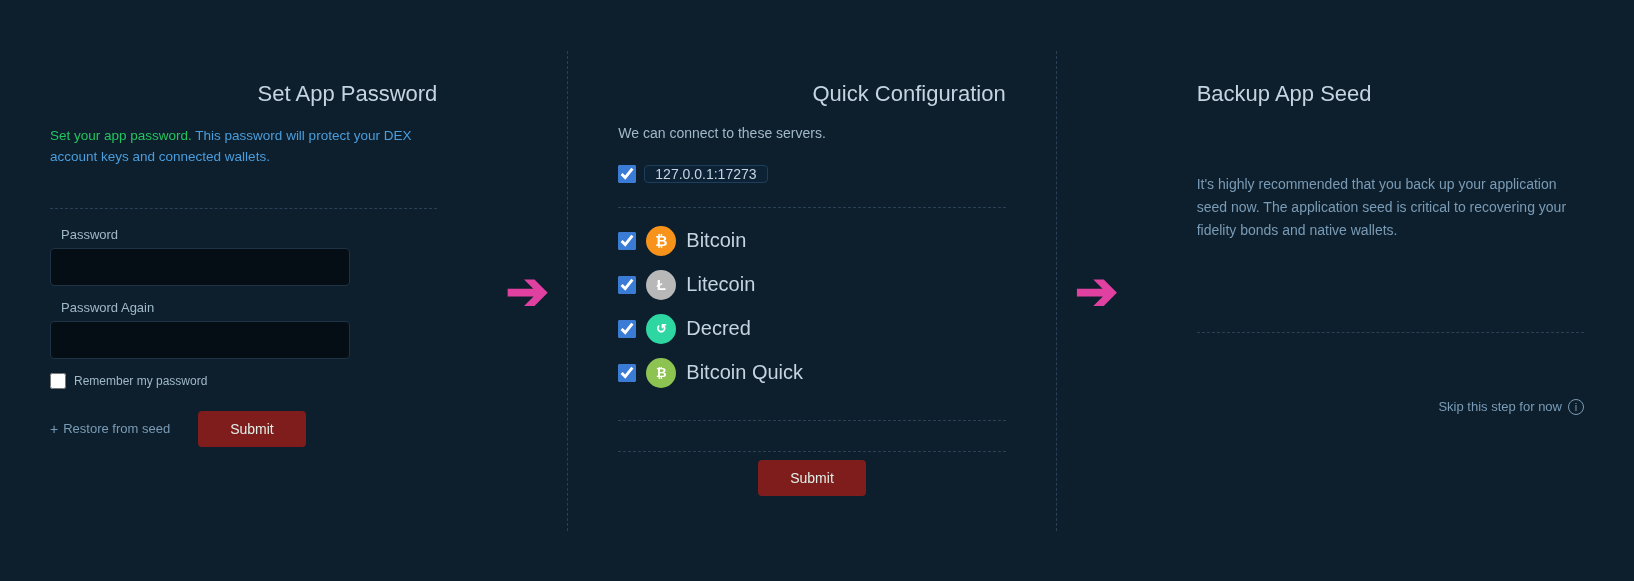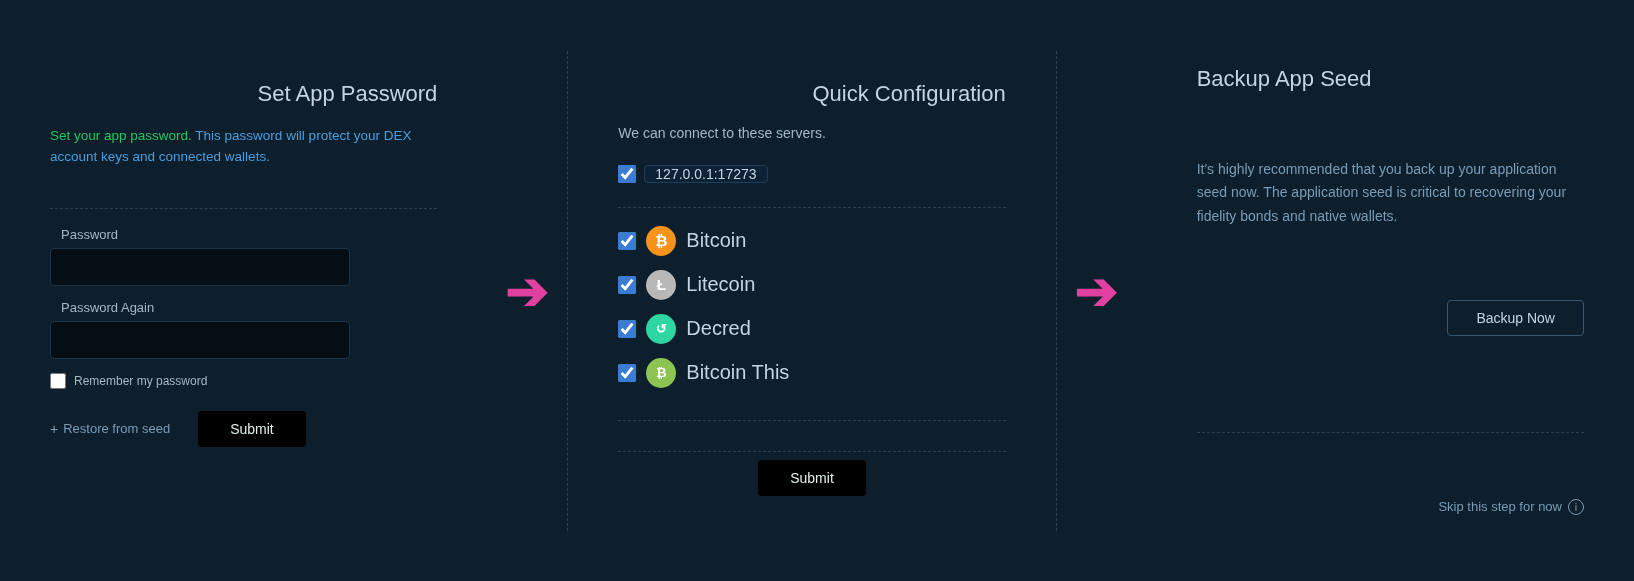--- a/index.html
+++ b/index.html
@@ -121,21 +121,21 @@
       align-items: center;
       gap: 5px;
       font-size: 13px;
       color: #7a9bb5;
       cursor: pointer;
       background: none;
       border: none;
       padding: 0;
     }
     .btn-submit {
-      background: #000000;
+      background: #7f1d1d;
       color: #e0f0e8;
       border: none;
       border-radius: 4px;
       padding: 10px 32px;
       font-size: 14px;
       cursor: pointer;
     }
     
     .connect-text {
       font-size: 14px;
@@ -303,37 +303,36 @@
 
     <div class="wallet-item">
       <input type="checkbox" class="wallet-checkbox" checked="" style="">
       <div class="coin-icon coin-dcr" style="font-size:13px;">↺</div>
       <span class="coin-name">Decred</span>
     </div>
 
     <div class="wallet-item">
       <input type="checkbox" class="wallet-checkbox" checked="" style="">
       <div class="coin-icon coin-bch" style="font-size:13px;">₿</div>
-      <span class="coin-name">Bitcoin This</span>
+      <span class="coin-name">Bitcoin Quick</span>
     </div>
 
     <hr class="divider">
     <div class="center-submit-row">
       <button class="btn-submit">Submit</button>
     </div>
   </div>
 
   <div class="arrow-container">
     <span class="arrow" style="color:#e040a0; font-size:52px; font-weight:bold;">➔</span>
   </div>
 
   <div class="panel panel-right">
     <h2 class="section-title" style="text-align:left;">Backup App Seed</h2>
     <p class="backup-desc">It's highly recommended that you back up your application seed now. The application seed is critical to recovering your fidelity bonds and native wallets.</p>
-    <button class="btn-backup">Backup Now</button>
     <hr class="divider">
     <div class="skip-row">
       <span>Skip this step for now</span>
       <span class="info-circle">i</span>
     </div>
   </div>
 
 </div>
 
 </body></html>

